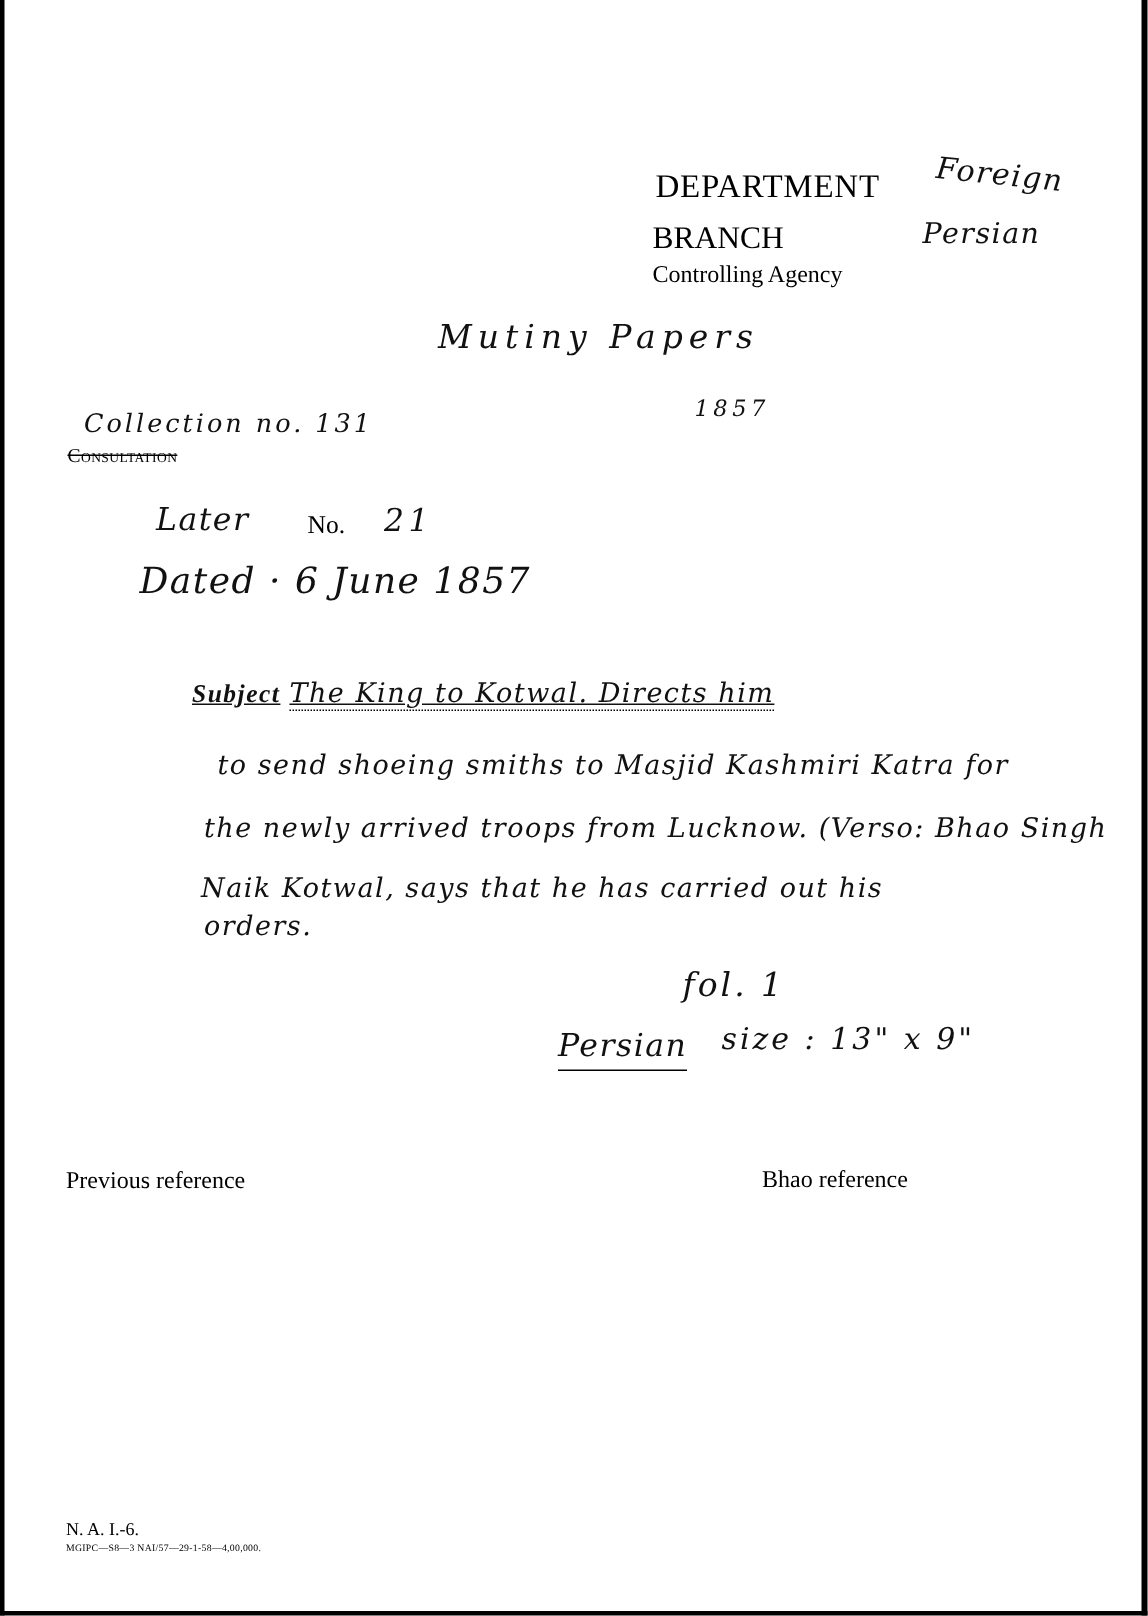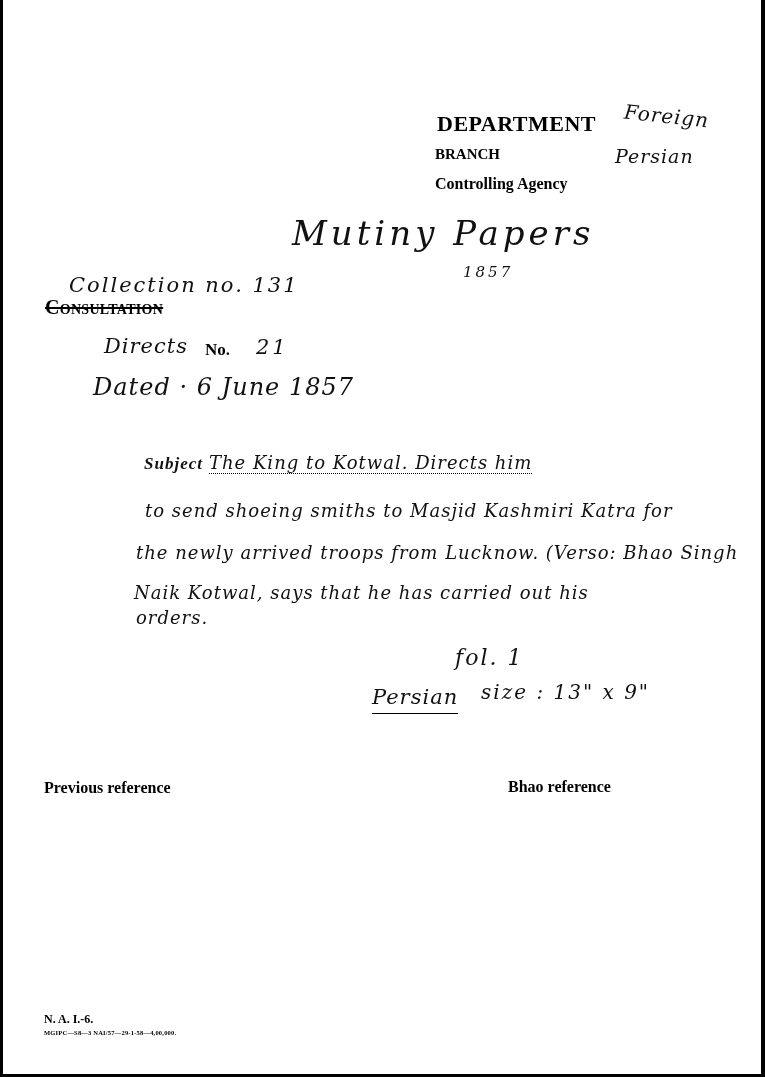--- a/index.html
+++ b/index.html
@@ -21,40 +21,40 @@
     }
     .frame-right {
       position: absolute; right: 0; top: 0;
       width: 4px; height: 1077px; background: #000;
     }
     .frame-bottom {
       position: absolute; left: 0; bottom: 0;
       width: 765px; height: 3px; background: #000;
     }
     .abs { position: absolute; white-space: nowrap; }
-    .printed-bold { font-family: "Liberation Serif", serif; font-weight: bold; }
+    .printed-bold { font-family: "Liberation Serif", serif; font-weight: normal; }
     .hand {
       font-family: "DejaVu Serif", serif;
       font-style: italic;
       font-weight: normal;
       color: #111;
       letter-spacing: 1px;
     }
     .dept-label { left: 437px; top: 111px; font-size: 22px; letter-spacing: 0.5px; }
-    .branch-label { left: 435px; top: 146px; font-size: 15px; }
+    .branch-label { left: 435px; top: 146px; font-size: 21px; }
     .agency-label { left: 435px; top: 175px; font-size: 16px; }
     .dept-value { left: 624px; top: 104px; font-size: 20px; transform: rotate(6deg); }
     .branch-value { left: 615px; top: 145px; font-size: 19px; }
 
-    .mutiny { left: 292px; top: 213px; font-size: 34px; letter-spacing: 4px; font-style: italic; }
+    .mutiny { left: 292px; top: 213px; font-size: 22px; letter-spacing: 4px; font-style: italic; }
     .year { left: 463px; top: 263px; font-size: 15px; letter-spacing: 3px; }
 
-    .collection { left: 69px; top: 273px; font-size: 21px; letter-spacing: 2px; font-style: italic; }
+    .collection { left: 56px; top: 273px; font-size: 17px; letter-spacing: 2px; font-style: italic; }
     .consultation {
-      left: 45px; top: 296px; font-size: 20px;
+      left: 45px; top: 296px; font-size: 13px;
       font-variant: small-caps; text-decoration: line-through;
       letter-spacing: 0.3px;
     }
     .serial-hand { left: 104px; top: 334px; font-size: 21px; }
     .serial-no-label { left: 205px; top: 340px; font-size: 17px; }
     .serial-value { left: 256px; top: 335px; font-size: 21px; letter-spacing: 3px; }
     .dated { left: 49px; top: 373px; font-size: 24px; letter-spacing: 1px; margin-left: 44px; }
 
     .subject-block { left: 128px; top: 452px; width: 610px; }
     .subject-label {
@@ -87,27 +87,27 @@
 <div class="abs hand dept-value">Foreign</div>
 <div class="abs printed-bold branch-label">BRANCH</div>
 <div class="abs hand branch-value">Persian</div>
 <div class="abs printed-bold agency-label">Controlling Agency</div>
 
 <div class="abs hand mutiny">Mutiny Papers</div>
 <div class="abs hand year">1857</div>
 
 <div class="abs hand collection">Collection no. 131</div>
 <div class="abs printed-bold consultation">Consultation</div>
-<div class="abs hand serial-hand">Directs</div>
+<div class="abs hand serial-hand">Later</div>
 <div class="abs printed-bold serial-no-label">No.</div>
 <div class="abs hand serial-value">21</div>
 <div class="abs hand dated">Dated · 6 June 1857</div>
 
 <div class="abs subject-block">
-  <div class="subject-line hand" style="left:16px; top:0;">
+  <div class="subject-line hand" style="left:0; top:0;text-decoration:underline;">
     <span class="subject-label">Subject</span><span class="dotted" style="margin-left:6px;">The King to Kotwal. Directs him</span>
   </div>
   <div class="subject-line hand" style="left:17px; top:48px;">to send shoeing smiths to Masjid Kashmiri Katra for</div>
   <div class="subject-line hand" style="left:8px; top:90px;">the newly arrived troops from Lucknow. (Verso: Bhao Singh</div>
   <div class="subject-line hand" style="left:6px; top:130px;">Naik Kotwal, says that he has carried out his</div>
   <div class="subject-line hand" style="left:8px; top:155px;">orders.</div>
 </div>
 
 <div class="abs hand fol">fol. 1</div>
 <div class="abs hand persian-note">Persian</div>

